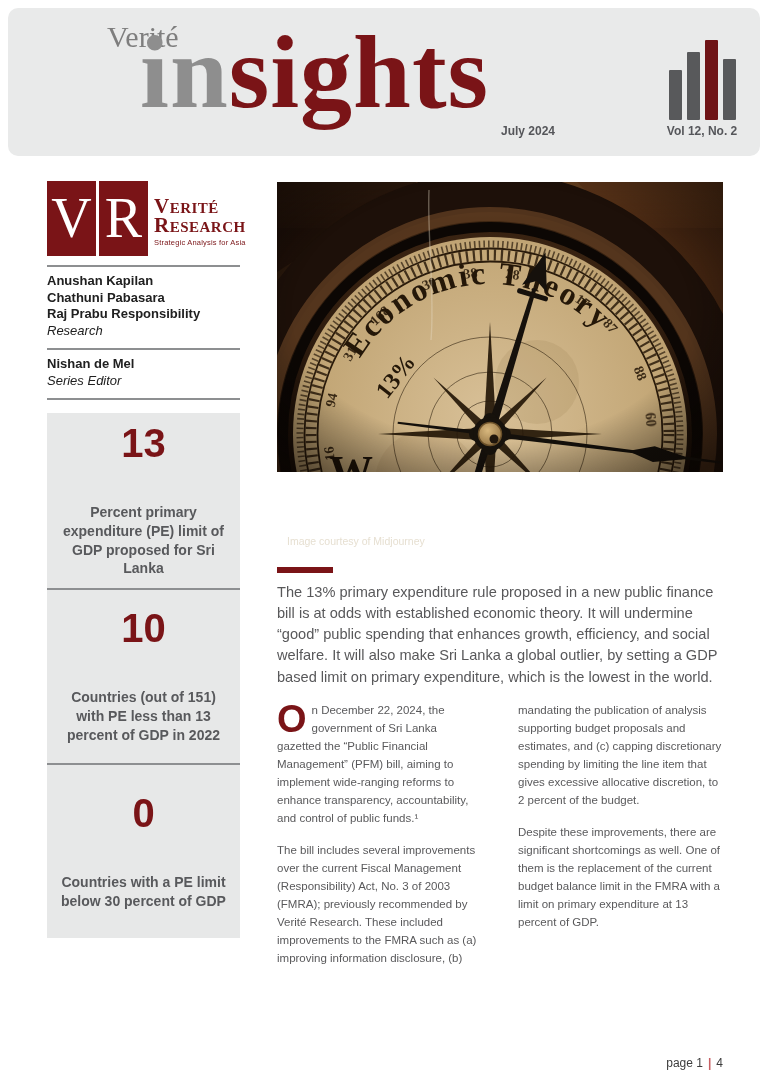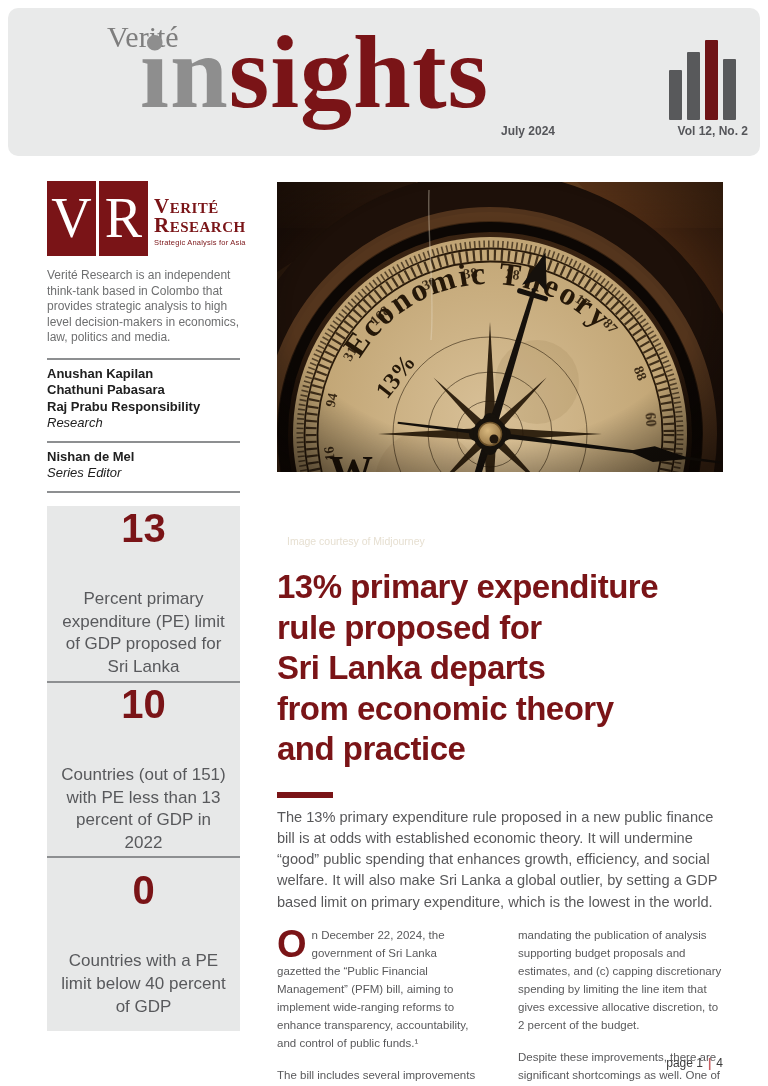--- a/index.html
+++ b/index.html
@@ -24,21 +24,21 @@
     position:absolute;left:132px;top:-14px;
     font-family:"Liberation Serif",serif;font-weight:bold;
     font-size:104px;letter-spacing:1px;line-height:1.5;white-space:nowrap;
   }
   .brand-in{color:#8e8e8e;}
   .brand-rest{color:var(--maroon);}
   .issue-date{
     position:absolute;right:205px;top:116px;
     font-size:12px;font-weight:bold;color:#55565a;
   }
-  .vol-wrap{position:absolute;left:648px;top:32px;width:92px;text-align:right;}
+  .vol-wrap{position:absolute;left:648px;top:32px;width:92px;text-align:center;}
   .bars{display:flex;align-items:flex-end;justify-content:center;gap:5px;height:80px;}
   .bars i{display:block;width:13px;background:#58595b;border-radius:1px;}
   .bars i.b1{height:50px;}
   .bars i.b2{height:68px;}
   .bars i.b3{height:80px;background:#6e1316;}
   .bars i.b4{height:61px;}
   .vol-label{margin-top:4px;font-size:12px;font-weight:bold;color:#55565a;white-space:nowrap;}
   
   .sidebar{position:absolute;left:47px;top:181px;width:193px;}
   .logo-row{display:flex;align-items:flex-start;}
@@ -61,21 +61,21 @@
   .side-rule{border:none;border-top:2px solid #8d8f91;margin:9px 0 6px 0;}
   .author{font-size:13px;font-weight:bold;color:#202020;line-height:16.5px;}
   .role{font-size:13px;font-style:italic;color:#202020;line-height:16.5px;}
   .stats{margin-top:13px;background:#e7e8e8;}
   .stat-cell{
     height:175px;display:flex;flex-direction:column;align-items:center;justify-content:center;
     padding:0 10px;box-sizing:border-box;text-align:center;gap:7px;
   }
   .stat-cell + .stat-cell{border-top:2px solid #8d8f91;align-items:center;}
   .stat-value{font-size:40px;font-weight:bold;color:var(--maroon);line-height:1;}
-  .stat-label{margin-top:33px;font-size:17px;font-weight:normal;color:#58595c;line-height:1.35;}
+  .stat-label{margin-top:33px;font-size:14px;font-weight:bold;color:#58595c;line-height:1.35;}
   
   .main{position:absolute;left:277px;top:182px;width:446px;}
   .hero{position:relative;width:446px;height:372px;}
   .hero svg{display:block;}
   .photo-caption{
     position:absolute;left:10px;bottom:7px;
     font-size:10.5px;color:rgba(228,220,205,0.92);
   }
   .headline{
     margin-top:13px;color:var(--maroon);
@@ -117,21 +117,20 @@
   <div class="logo-row">
     <div class="logo-sq">V</div>
     <div class="logo-sq">R</div>
     <div class="logo-text">
       <div class="org-line">Verité</div>
       <div class="org-line">Research</div>
       <div class="logo-tagline">Strategic Analysis for Asia</div>
     </div>
   </div>
 
-  <p class="about">Verité Research is an independent think-tank based in Colombo that provides strategic analysis to high level decision-makers in economics, law, politics and media.</p>
 
   <hr class="side-rule">
   <div class="author">Anushan Kapilan</div>
   <div class="author">Chathuni Pabasara</div>
   <div class="author">Raj Prabu Responsibility</div>
   <div class="role">Research</div>
   <hr class="side-rule">
   <div class="author">Nishan de Mel</div>
   <div class="role">Series Editor</div>
   <hr class="side-rule">
@@ -140,21 +139,21 @@
     <div class="stat-cell">
       <div class="stat-value">13</div>
       <div class="stat-label">Percent primary expenditure (PE) limit of GDP proposed for Sri Lanka</div>
     </div>
     <div class="stat-cell">
       <div class="stat-value">10</div>
       <div class="stat-label">Countries (out of 151) with PE less than 13 percent of GDP in 2022</div>
     </div>
     <div class="stat-cell">
       <div class="stat-value">0</div>
-      <div class="stat-label">Countries with a PE limit below 40 percent of GDP</div>
+      <div class="stat-label">Countries with a PE limit below 30 percent of GDP</div>
     </div>
   </div>
 </aside>
 
 <main class="main">
   <div class="hero">
     <svg width="446" height="290" viewBox="0 0 446 290">
       <defs>
         <radialGradient id="bgGrad" cx="48%" cy="42%" r="75%">
           <stop offset="0%" stop-color="#4a2e17"></stop>
@@ -259,25 +258,20 @@
         <circle cx="213" cy="252" r="17" fill="#17120c"></circle>
         <circle cx="213" cy="252" r="11.5" fill="url(#brassGrad)" stroke="#6b5029" stroke-width="1.5"></circle>
         <circle cx="217" cy="257" r="4.5" fill="#20160c"></circle>
       </g>
 
       <rect x="0" y="0" width="446" height="290" fill="url(#vigGrad)"></rect>
     </svg>
     <div class="photo-caption">Image courtesy of Midjourney</div>
   </div>
 
-  <h1 class="headline">13% primary expenditure
-rule proposed for
-Sri Lanka departs
-from economic theory
-and practice</h1>
   <div class="headline-rule"></div>
   <p class="lede">The 13% primary expenditure rule proposed in a new public finance bill is at odds with established economic theory. It will undermine “good” public spending that enhances growth, efficiency, and social welfare. It will also make Sri Lanka a global outlier, by setting a GDP based limit on primary expenditure, which is the lowest in the world.</p>
 
   <div class="cols">
     <div class="col">
       <p><span class="dropcap">O</span><span>n December 22, 2024, the government of Sri Lanka gazetted the “Public Financial Management” (PFM) bill, aiming to implement wide-ranging reforms to enhance transparency, accountability, and control of public funds.¹</span></p>
       <p>The bill includes several improvements over the current Fiscal Management (Responsibility) Act, No. 3 of 2003 (FMRA); previously recommended by Verité Research. These included improvements to the FMRA such as (a) improving information disclosure, (b)</p>
     </div>
     <div class="col">
       <p>mandating the publication of analysis supporting budget proposals and estimates, and (c) capping discretionary spending by limiting the line item that gives excessive allocative discretion, to 2 percent of the budget.</p>

